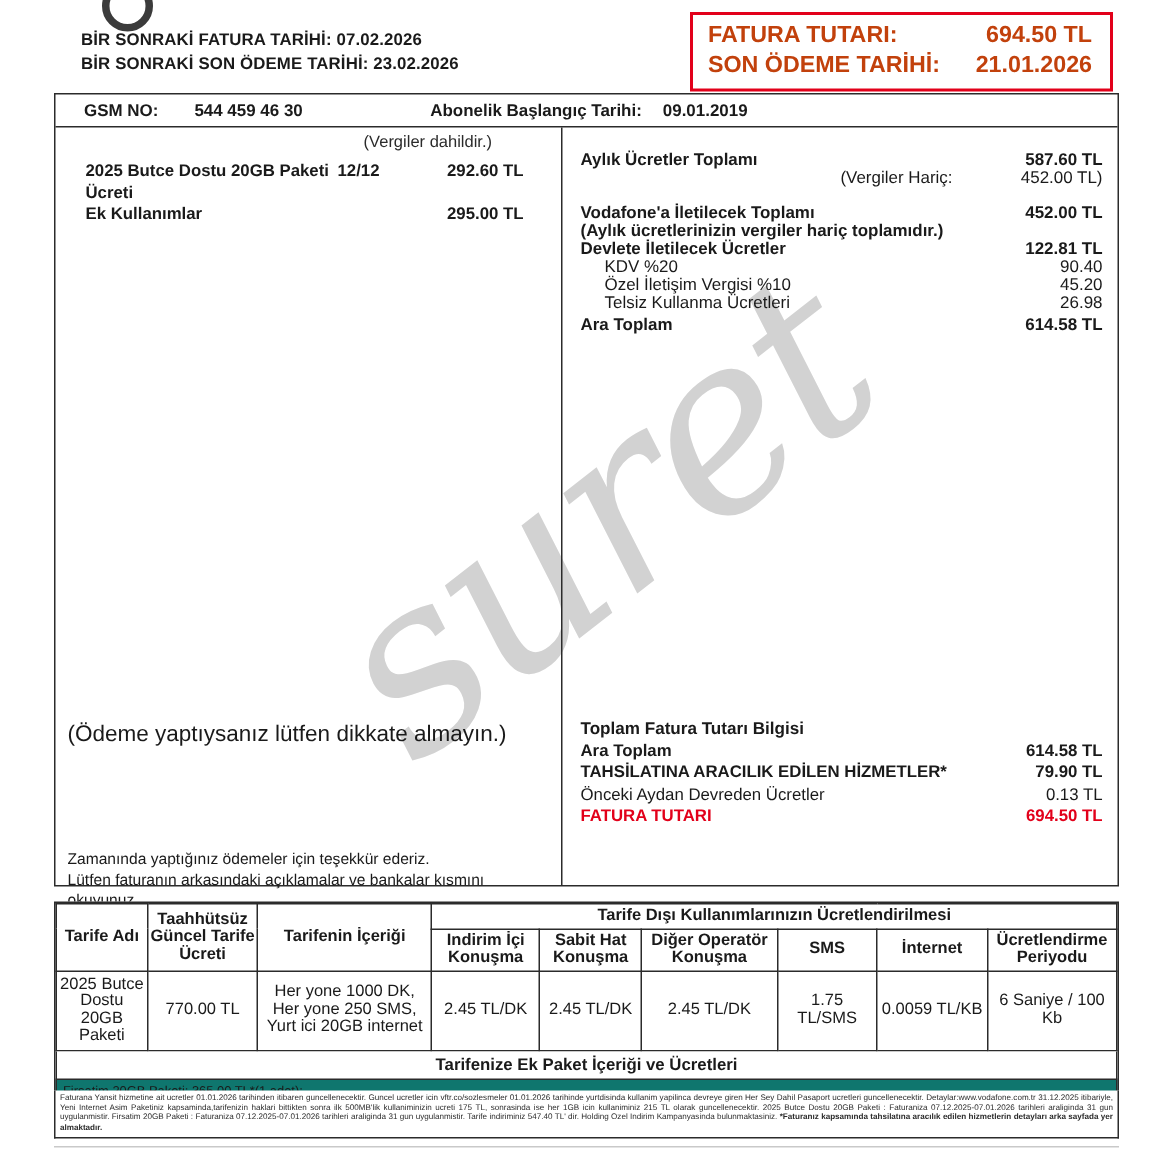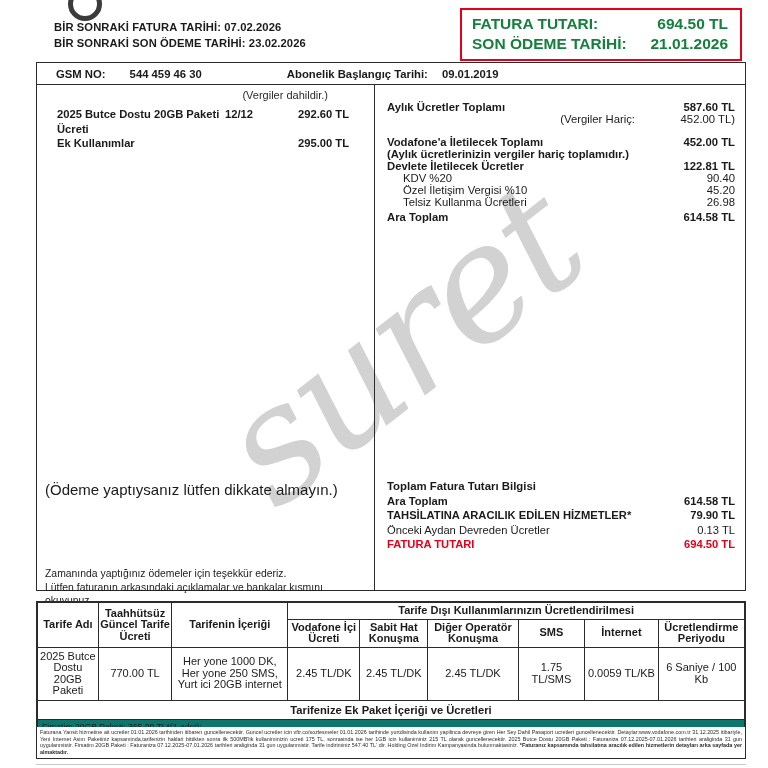--- a/index.html
+++ b/index.html
@@ -73,21 +73,21 @@
 
   
   #red-box {
     position: absolute;
     left: 460px;
     top: 8px;
     width: 282px;
     border: 2.5px solid #e2001a;
     padding: 4px 8px 5px 10px;
     box-sizing: border-box;
-    color: #15803d;
+    color: #c2410c;
     font-weight: bold;
     font-size: 15.5px;
     line-height: 20px;
   }
   #red-box .rb-row { display: flex; justify-content: space-between; }
   #red-box .rb-label { white-space: nowrap; }
   #red-box .rb-value { white-space: nowrap; padding-right: 4px; }
 
   
   #main-frame {
@@ -440,21 +440,21 @@
           <col style="width:12.2%">
       </colgroup>
       <thead>
         <tr>
           <th rowspan="2">Tarife Adı</th>
           <th rowspan="2">Taahhütsüz Güncel Tarife Ücreti</th>
           <th rowspan="2">Tarifenin İçeriği</th>
           <th colspan="6" class="span-head">Tarife Dışı Kullanımlarınızın Ücretlendirilmesi</th>
         </tr>
         <tr>
-          <th>Vodafone İçi Ücreti</th>
+          <th>Indirim İçi Konuşma</th>
           <th>Sabit Hat Konuşma</th>
           <th>Diğer Operatör Konuşma</th>
           <th>SMS</th>
           <th>İnternet</th>
           <th>Ücretlendirme Periyodu</th>
         </tr>
       </thead>
       <tbody>
         <tr>
           <td class="cell">2025 Butce Dostu 20GB Paketi</td>

